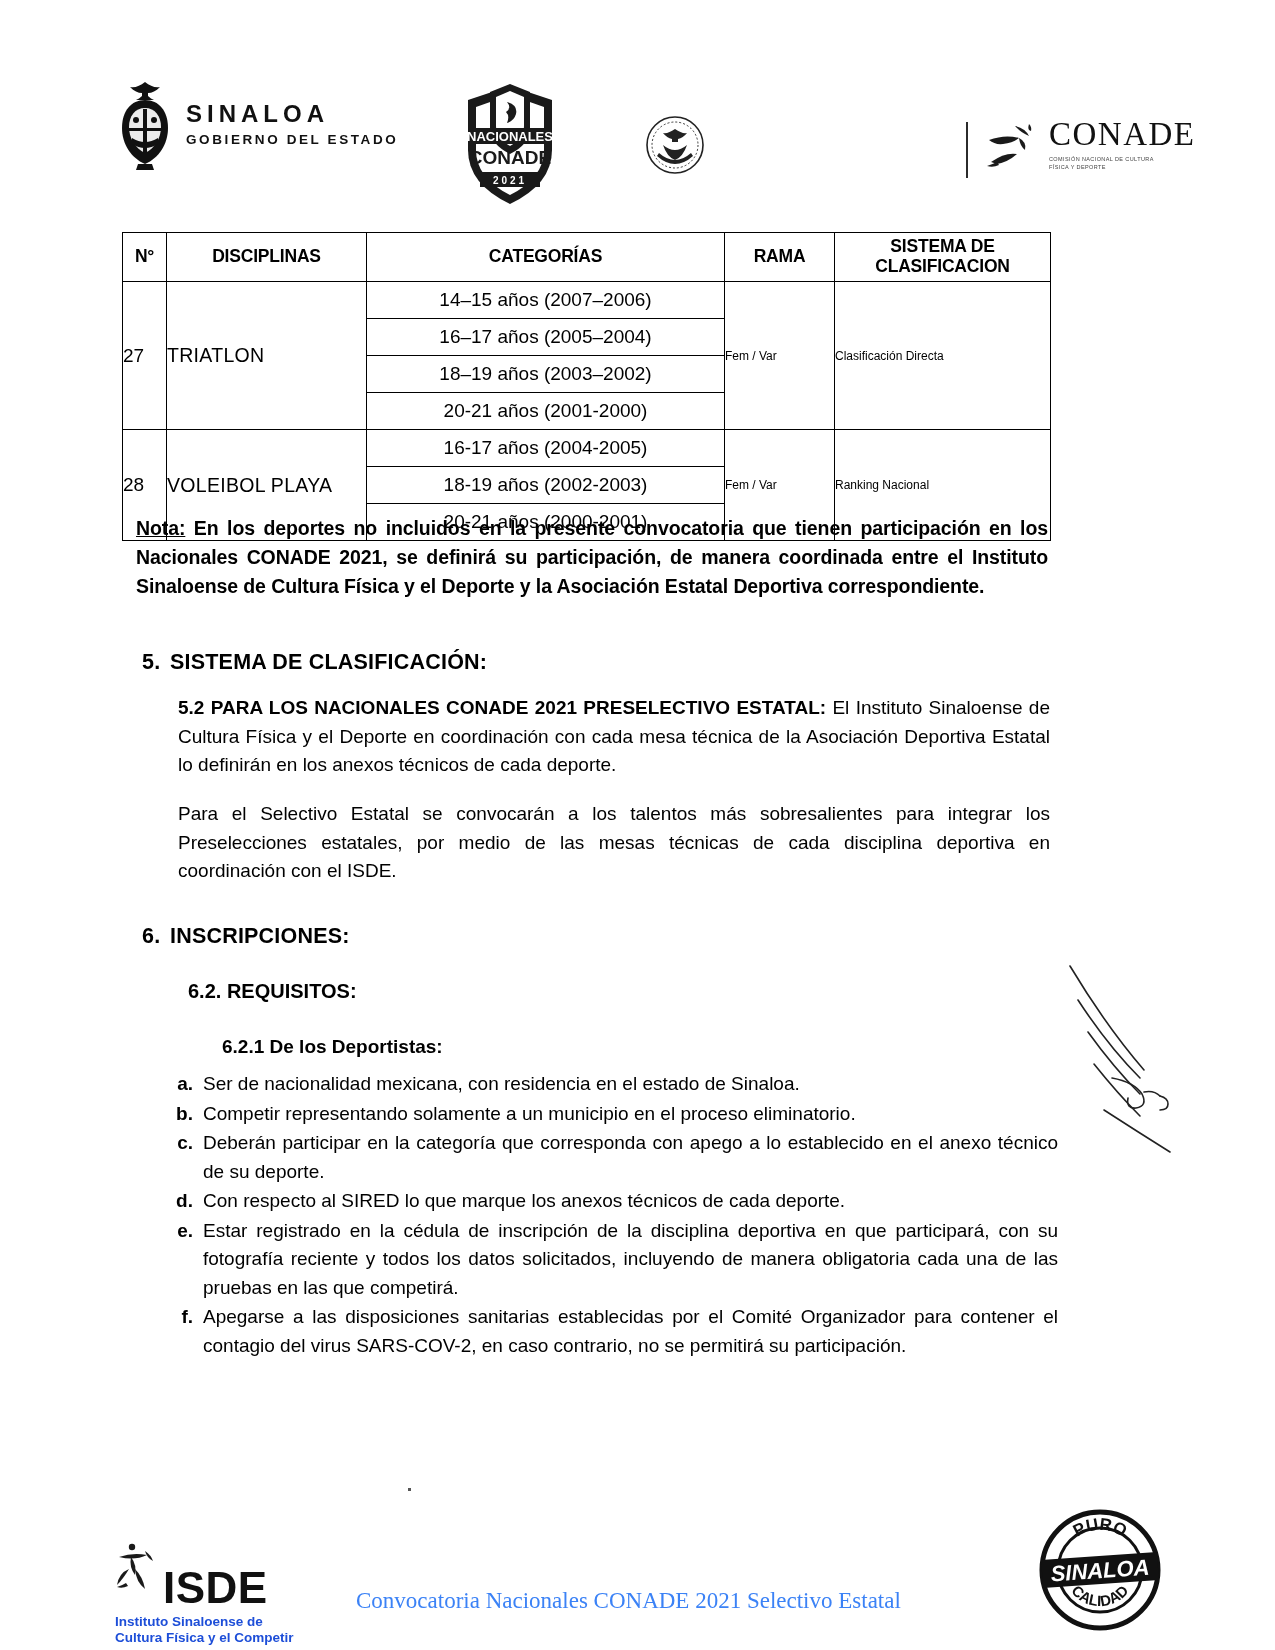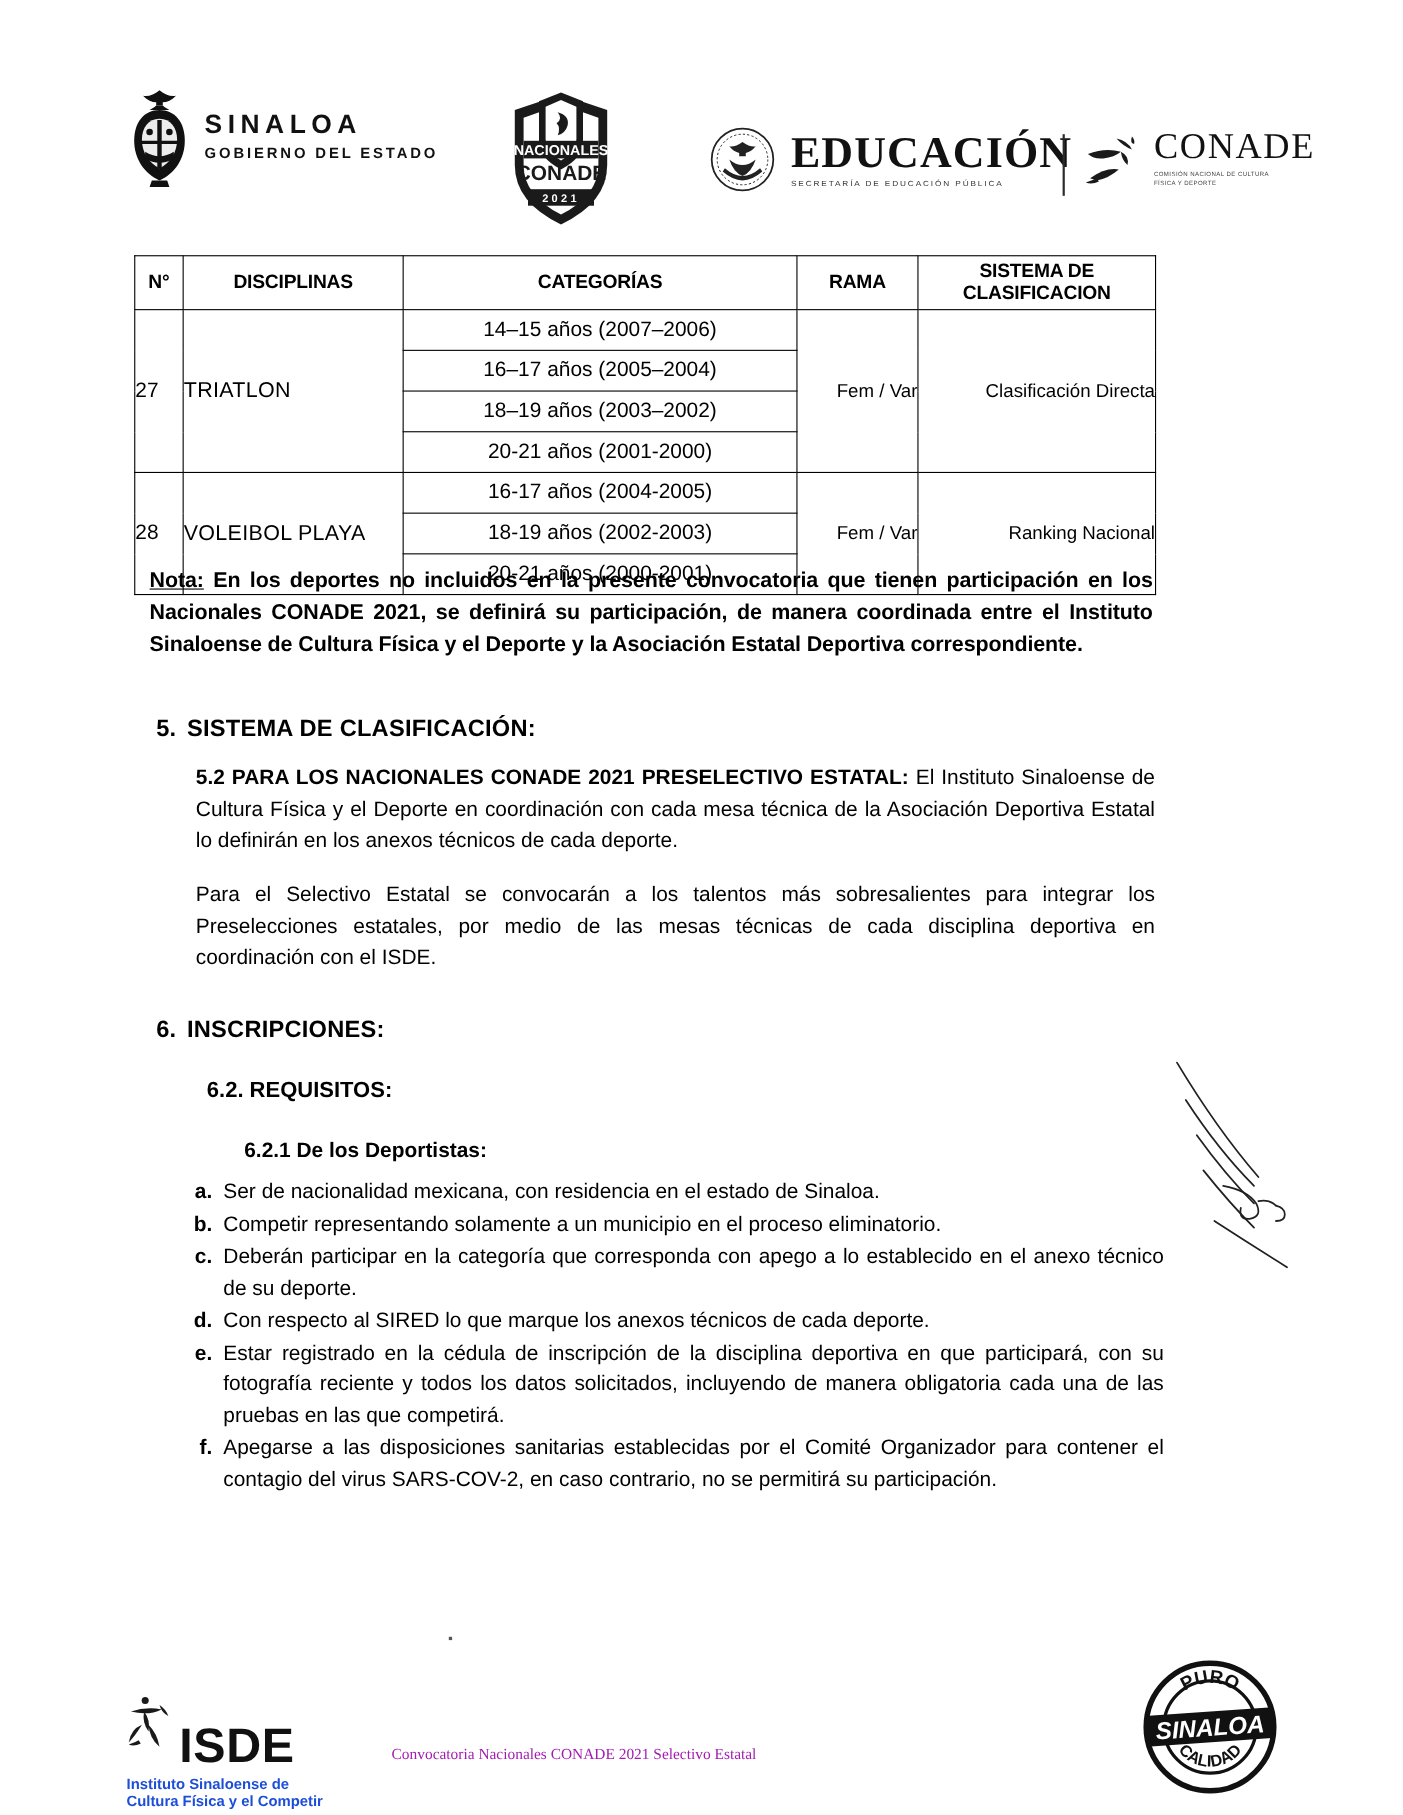--- a/index.html
+++ b/index.html
@@ -155,22 +155,22 @@
     text-align: center;
     padding-left: 12px;
     font-size: 19px;
     height: 36px;
     font-stretch: condensed;
   }
   .cell-cat-indent {
     padding-left: 18px;
   }
   .cell-rama, .cell-sis {
-    text-align: right;
-    font-size: 17px;
+    text-align: left;
+    font-size: 12px;
     font-stretch: condensed;
   }
 
   
   .nota {
     position: absolute;
     left: 136px; top: 514px;
     width: 912px;
     font-size: 19.5px;
     font-weight: 700;
@@ -275,22 +275,22 @@
     font-weight: 700;
     line-height: 1.25;
     margin-top: 6px;
     color: #1d4ed8;
     font-stretch: condensed;
   }
   .footer-center {
     position: absolute;
     left: 356px; top: 1588px;
     font-family: "Liberation Serif", serif;
-    font-size: 14px;
-    color: #a21caf;
+    font-size: 23px;
+    color: #3b82f6;
   }
   .seal-puro {
     position: absolute;
     left: 1038px; top: 1508px;
     width: 124px; height: 124px;
   }
   .tiny-dot {
     position: absolute;
     left: 408px; top: 1488px;
     width: 3px; height: 3px;
@@ -349,24 +349,20 @@
       <svg viewBox="0 0 60 60" width="60" height="60" aria-hidden="true">
         <circle cx="30" cy="30" r="28" fill="none" stroke="#222" stroke-width="1.6"></circle>
         <circle cx="30" cy="30" r="23" fill="none" stroke="#222" stroke-width="0.9" stroke-dasharray="2 2"></circle>
         <g fill="#222">
           <path d="M30 14 q-7 5 -12 4 q4 5 9 6 l0 3 l6 0 l0 -3 q5 -1 9 -6 q-5 1 -12 -4 Z"></path>
           <path d="M18 30 q12 10 24 0 q-4 12 -12 15 q-8 -3 -12 -15 Z"></path>
           <path d="M14 38 q16 14 32 0 l2 3 q-18 16 -36 0 Z"></path>
         </g>
       </svg>
     </div>
-    <div class="edu-words">
-      <div class="edu-title">EDUCACIÓN</div>
-      <div class="edu-sub">SECRETARÍA DE EDUCACIÓN PÚBLICA</div>
-    </div>
   </div>
 
   <div class="sep-bar"></div>
 
   <div class="logo-conade">
     <div class="conade-bird">
       <svg viewBox="0 0 56 50" width="56" height="50" aria-hidden="true">
         <g fill="#1a1a1a">
           <path d="M4 20 q16 -6 30 -2 q-6 5 -16 6 q-8 1 -14 -4 Z"></path>
           <path d="M30 6 q10 2 14 10 q-8 -3 -14 -10 Z"></path>

